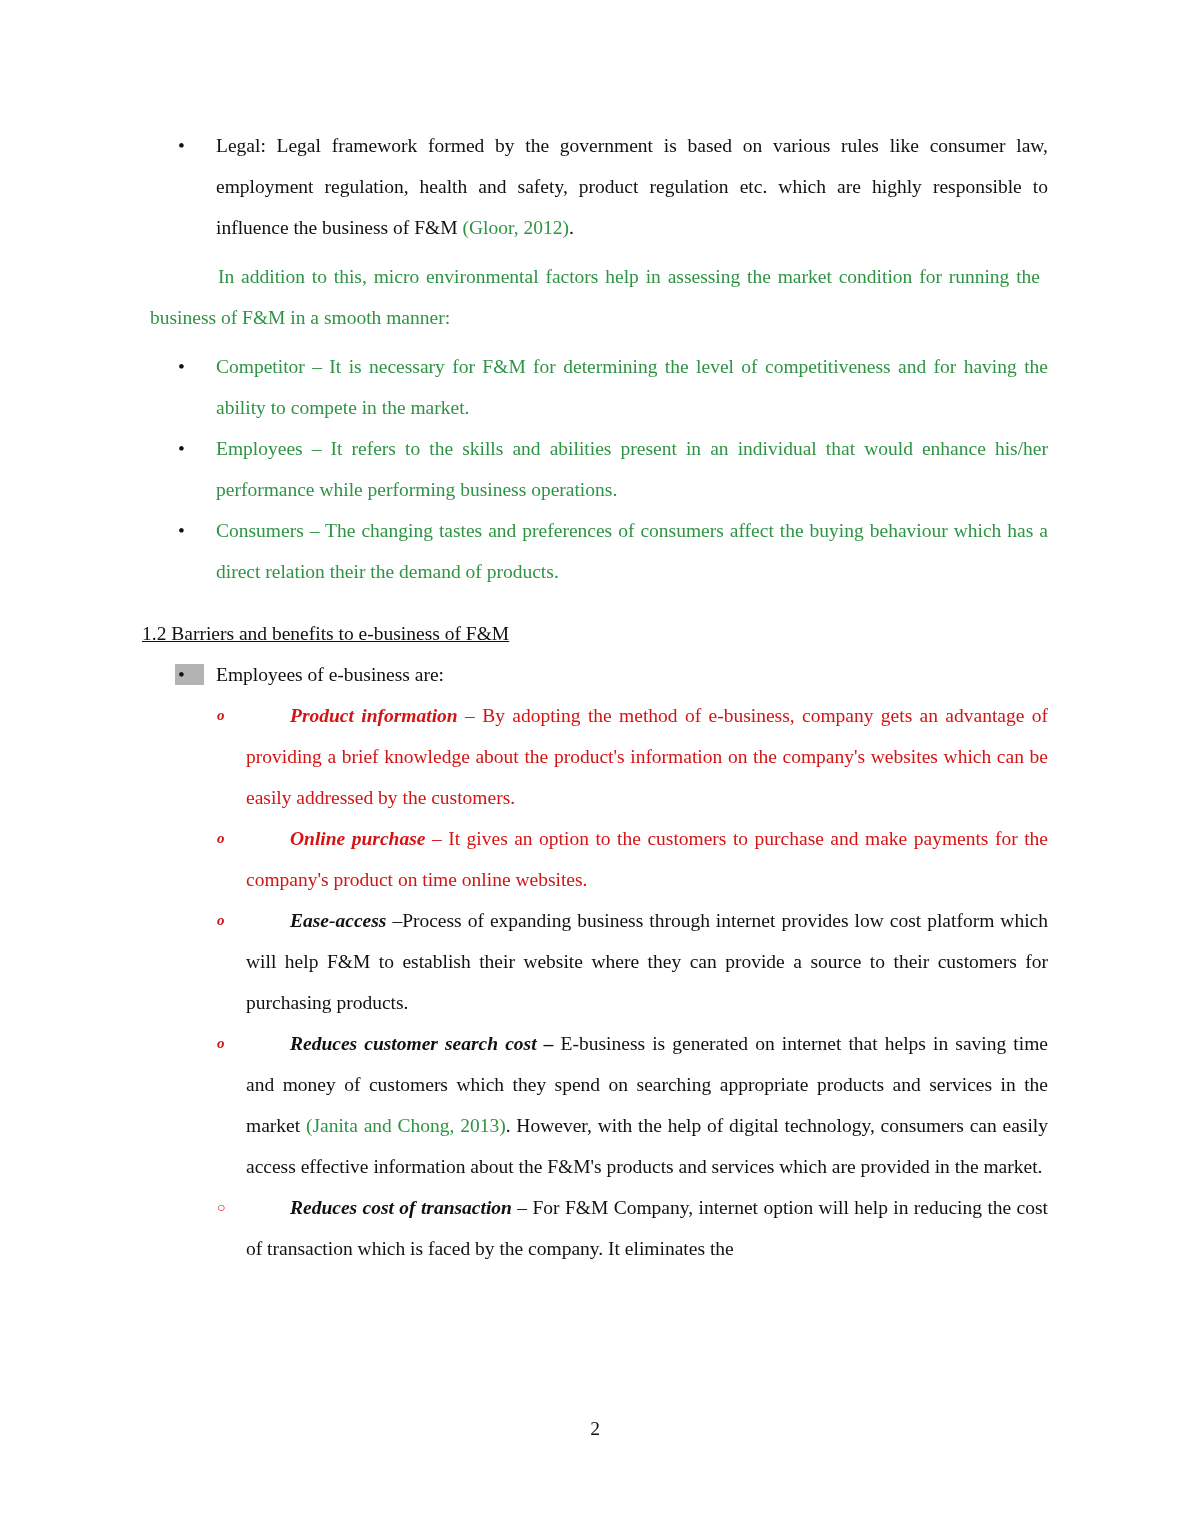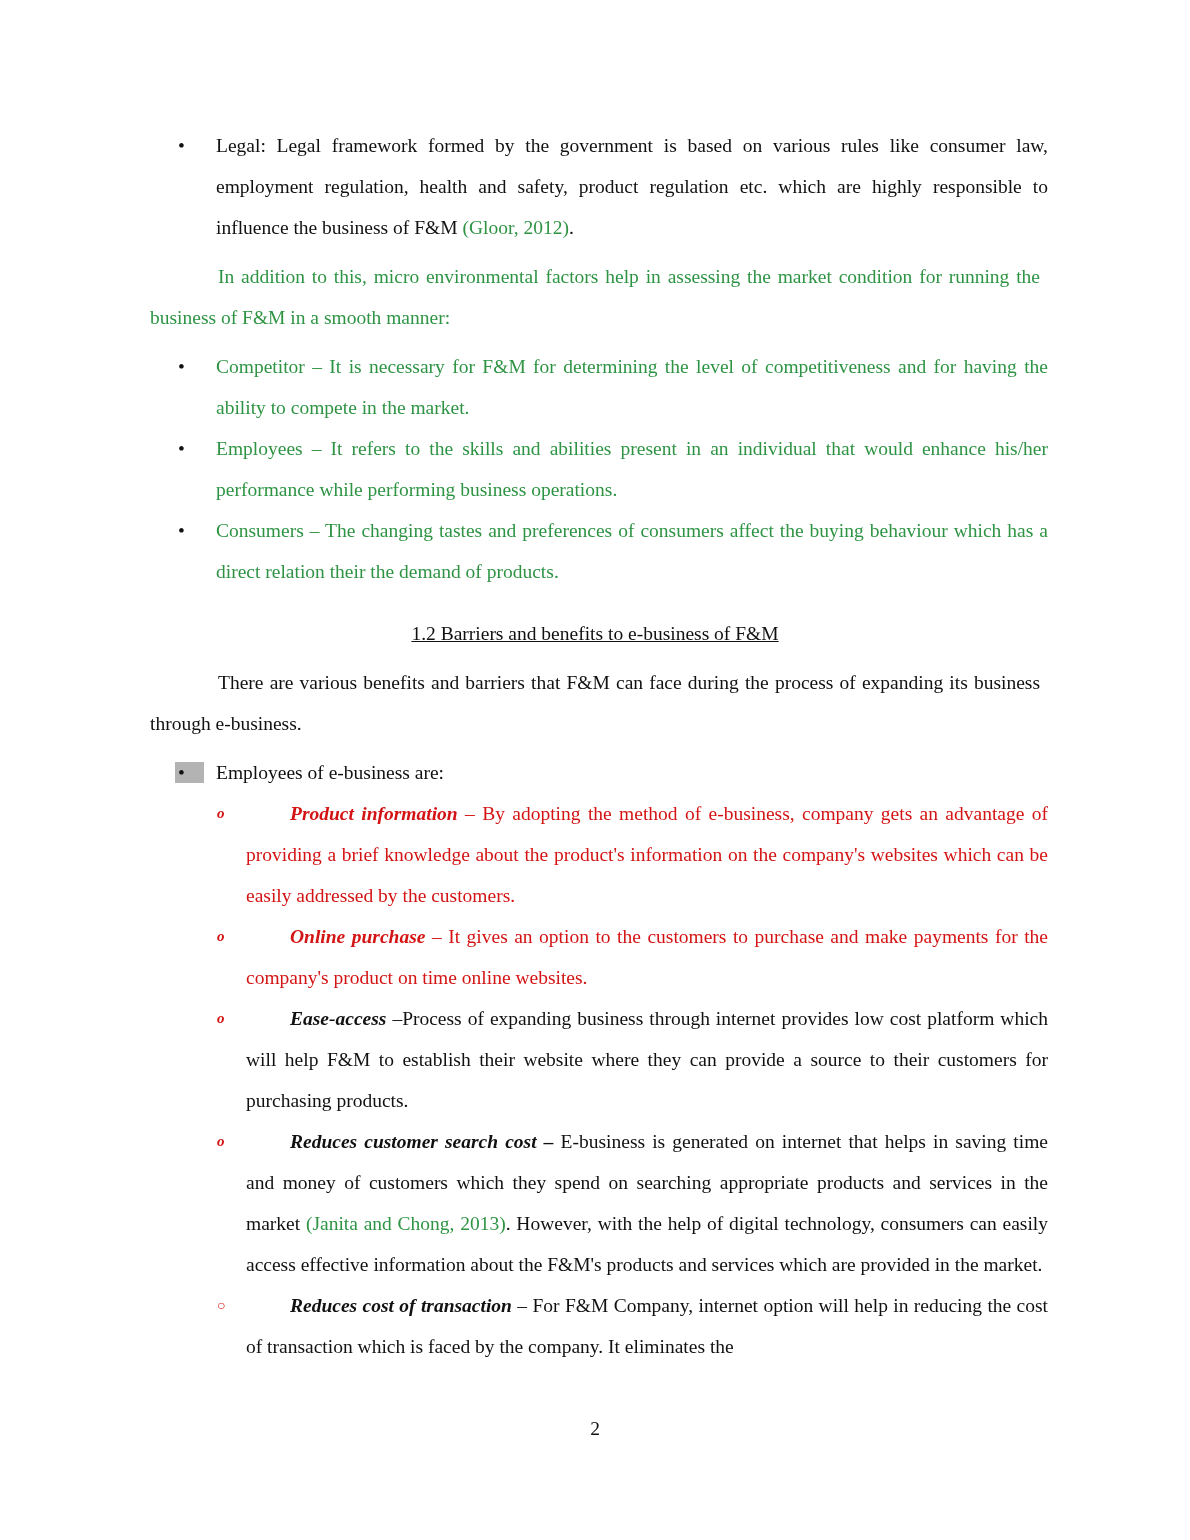--- a/index.html
+++ b/index.html
@@ -22,21 +22,21 @@
   .para { margin:8px; text-align:justify; }
   .indent { text-indent:68px; }
   .green { color:var(--green, #2e9444); }
   .red { color:var(--red, #d41414); }
   .it { }
   .bi { font-style:italic; font-weight:bold;margin-left:44px; }
   .heading {
     margin:21px 0 0 0;
     font-size:19.5px; font-weight:normal;
     text-decoration:underline;
-    text-align:center;
+    text-align:left;
   }
   .li1 { position:relative; padding-left:74px; text-align:justify; margin:0; }
   .li1 > .mk { position:absolute; left:36px; top:0; line-height:41px; }
   .li2 { position:relative; padding-left:104px; text-align:justify; margin:0; }
   .li2 > .mk { position:absolute; left:75px; top:0; line-height:41px; }
   .mk-sub { font-style:italic; font-weight:bold; font-size:15px; color:var(--red, #d41414); }
   .mk-ring { font-size:14px; color:var(--red, #d41414); }
   .mk.hl {
     top:10px; left:33px;
     height:21px; line-height:21px;
@@ -60,21 +60,20 @@
     <p class="para indent green">In addition to this, micro environmental factors help in assessing the market condition for running the business of F&amp;M in a smooth manner:</p>
 
     <div class="li1 green"><span class="mk" style="color:#111111">•</span><span class="it">Competitor</span><span> – It is necessary for F&amp;M for determining the level of competitiveness and for having the ability to compete in the market.</span></div>
 
     <div class="li1 green"><span class="mk" style="color:#111111">•</span><span class="it">Employees</span><span> – It refers to the skills and abilities present in an individual that would enhance his/her performance while performing business operations.</span></div>
 
     <div class="li1 green"><span class="mk" style="color:#111111">•</span><span class="it">Consumers</span><span> – The changing tastes and preferences of consumers affect the buying behaviour which has a direct relation their the demand of products.</span></div>
 
     <h2 class="heading">1.2 Barriers and benefits to e-business of F&amp;M</h2>
 
-    <p class="para indent">There are various benefits and barriers that F&amp;M can face during the process of expanding its business through e-business.</p>
 
     <div class="li1"><span class="mk hl"><span>•</span></span><span>Employees of e-business are:</span></div>
 
     <div class="li2 red"><span class="mk mk-sub">o</span><span class="bi">Product information</span><span> – By adopting the method of e-business, company gets an advantage of providing a brief knowledge about the product's information on the company's websites which can be easily addressed by the customers.</span></div>
 
     <div class="li2 red"><span class="mk mk-sub">o</span><span class="bi">Online purchase</span><span> – It gives an option to the customers to purchase and make payments for the company's product on time online websites.</span></div>
 
     <div class="li2"><span class="mk mk-sub">o</span><span class="bi">Ease-access</span><span> –Process of expanding business through internet provides low cost platform which will help F&amp;M to establish their website where they can provide a source to their customers for purchasing products.</span></div>
 
     <div class="li2"><span class="mk mk-sub">o</span><span class="bi">Reduces customer search cost –</span><span> E-business is generated on internet that helps in saving time and money of customers which they spend on searching appropriate products and services in the market </span><span class="green">(Janita and Chong, 2013)</span><span>. However, with the help of digital technology, consumers can easily access effective information about the F&amp;M's products and services which are provided in the market.</span></div>

